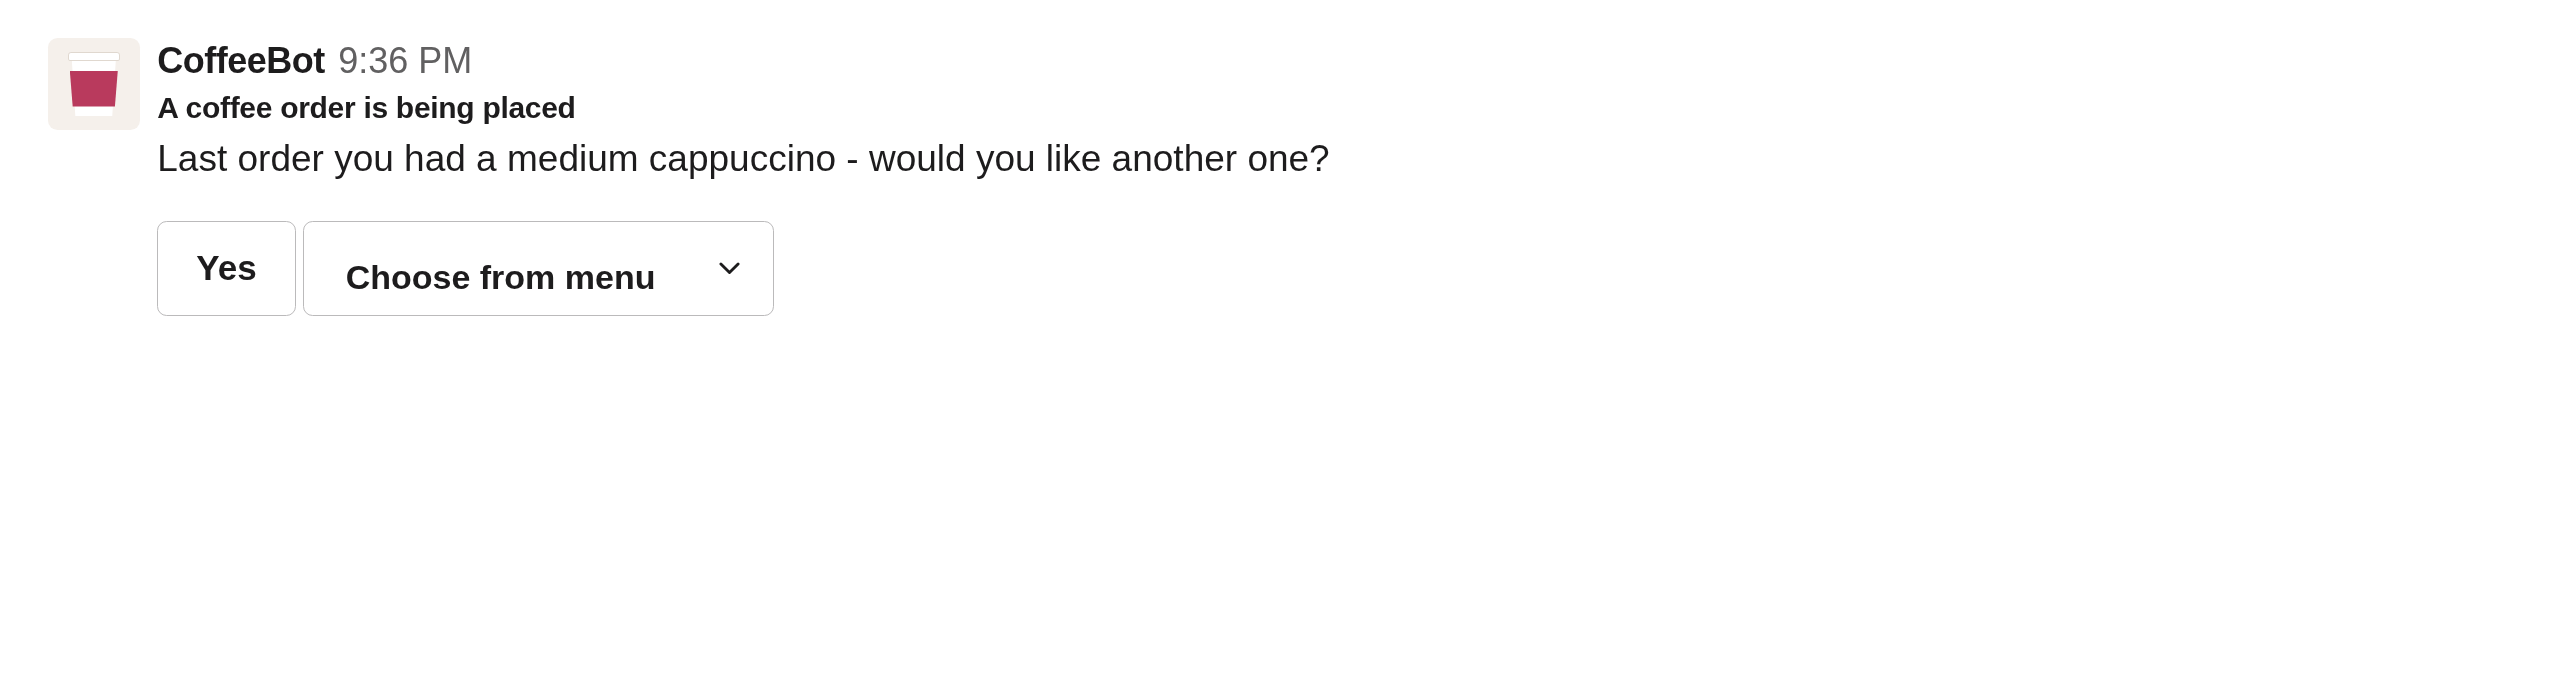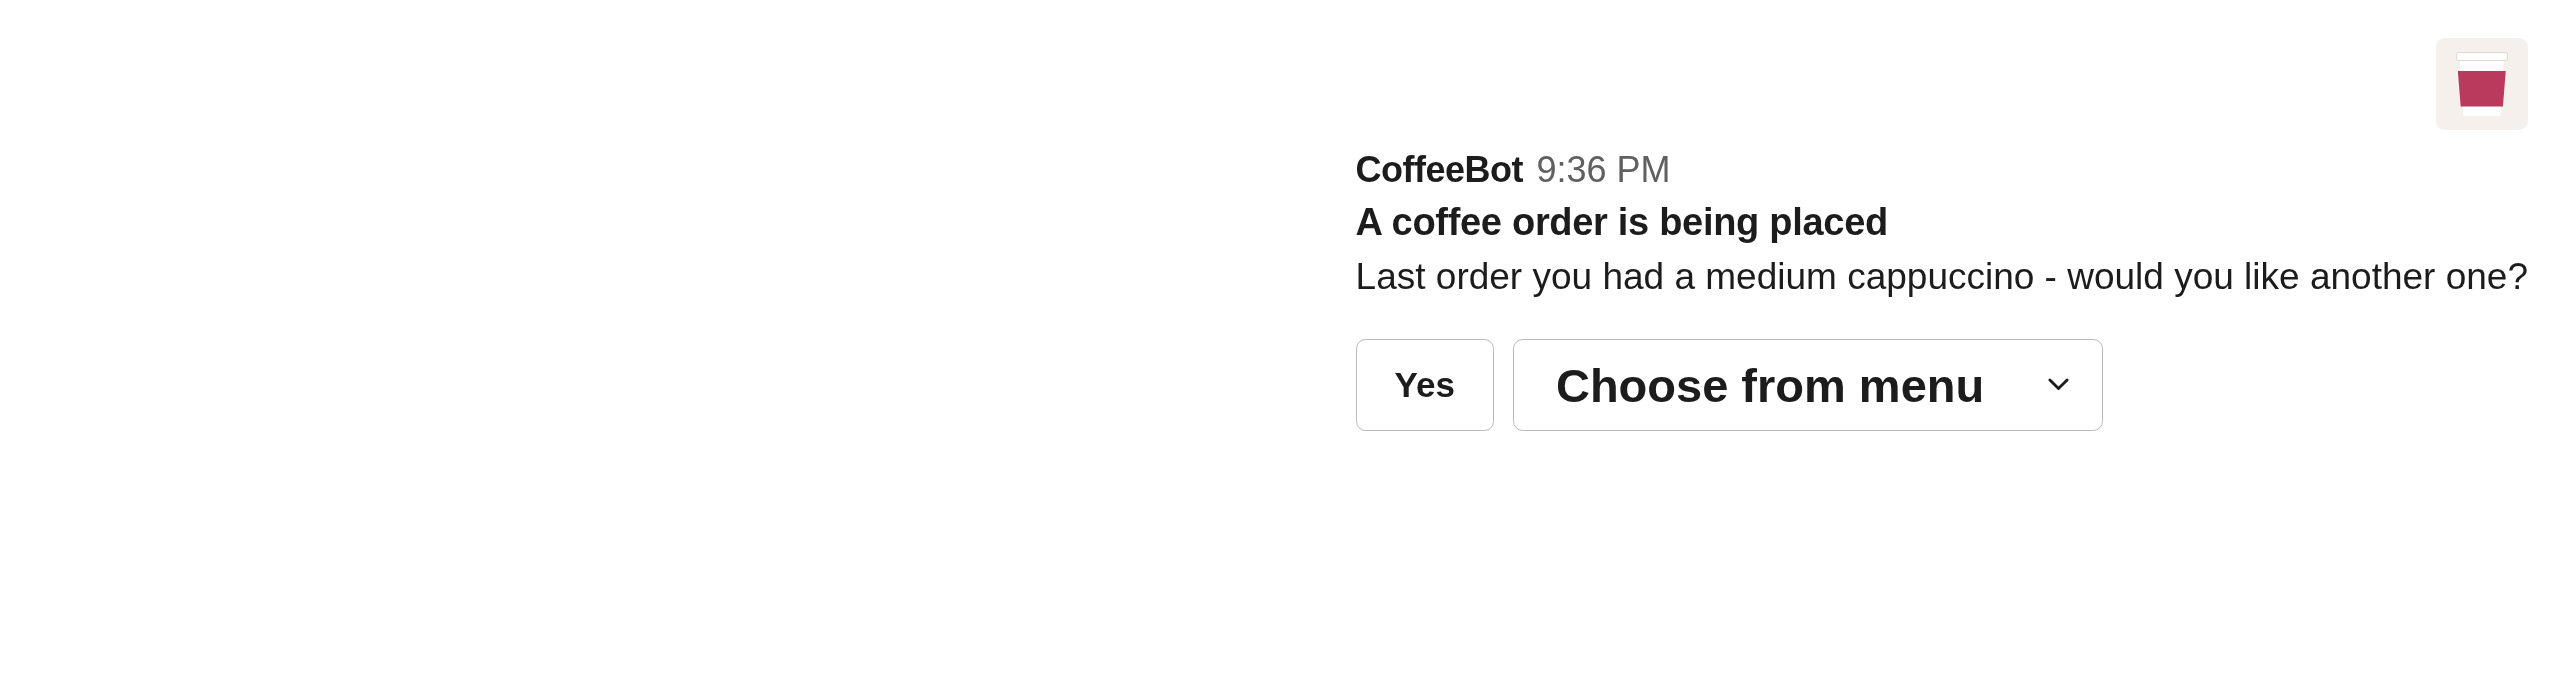--- a/index.html
+++ b/index.html
@@ -7,23 +7,22 @@
       padding: 0;
       box-sizing: border-box;
     }
     body {
       font-family: -apple-system, BlinkMacSystemFont, "Segoe UI", Helvetica, Arial, sans-serif;
       background: #ffffff;
       padding: 38px 48px;
     }
     .message {
       display: flex;
-      align-items: flex-end;
+      align-items: flex-start;
       gap: 17.3px;
-      flex-direction: column;
     }
     .avatar {
       width: 92px;
       height: 92px;
       border-radius: 9.6px;
       background: #f5f0eb;
       flex-shrink: 0;
       display: flex;
       align-items: center;
       justify-content: center;
@@ -78,39 +77,39 @@
       font-weight: 900;
       color: #1d1c1d;
       letter-spacing: -0.5px;
     }
     .timestamp {
       font-size: 36px;
       color: #616061;
       font-weight: 400;
     }
     .title {
-      font-size: 38px;
+      font-size: 30px;
       font-weight: 800;
       color: #1d1c1d;
       margin-bottom: 7.7px;
       letter-spacing: -0.3px;
     }
     .body-text {
       font-size: 37px;
       color: #1d1c1d;
       line-height: 1.4;
       margin-bottom: 36px;
       font-weight: 400;
     }
     .body-text .bold {
       font-weight: 400;
     }
     .actions {
       display: flex;
-      gap: 19px;
+      gap: 7px;
       align-items: stretch;
     }
     .btn {
       border: 1.4px solid #bbbabb;
       background: #ffffff;
       border-radius: 9.6px;
       font-size: 35px;
       font-weight: 600;
       color: #1d1c1d;
       padding: 17.3px 38px;
@@ -124,23 +123,24 @@
       border: 1.4px solid #bbbabb;
       background: #ffffff;
       border-radius: 9.6px;
       display: flex;
       align-items: center;
       cursor: pointer;
       padding: 17.3px 27px 17.3px 42px;
       gap: 58px;
     }
     .select-label {
-      font-size: 47px;
+      font-size: 34px;
       font-weight: 600;
       color: #1d1c1d;
+      margin-top: 19px;
     }
     .chevron {
       display: flex;
       align-items: center;
       justify-content: center;
       padding: 0 5.8px;
     }
     .chevron svg {
       width: 21px;
       height: 13.4px;

